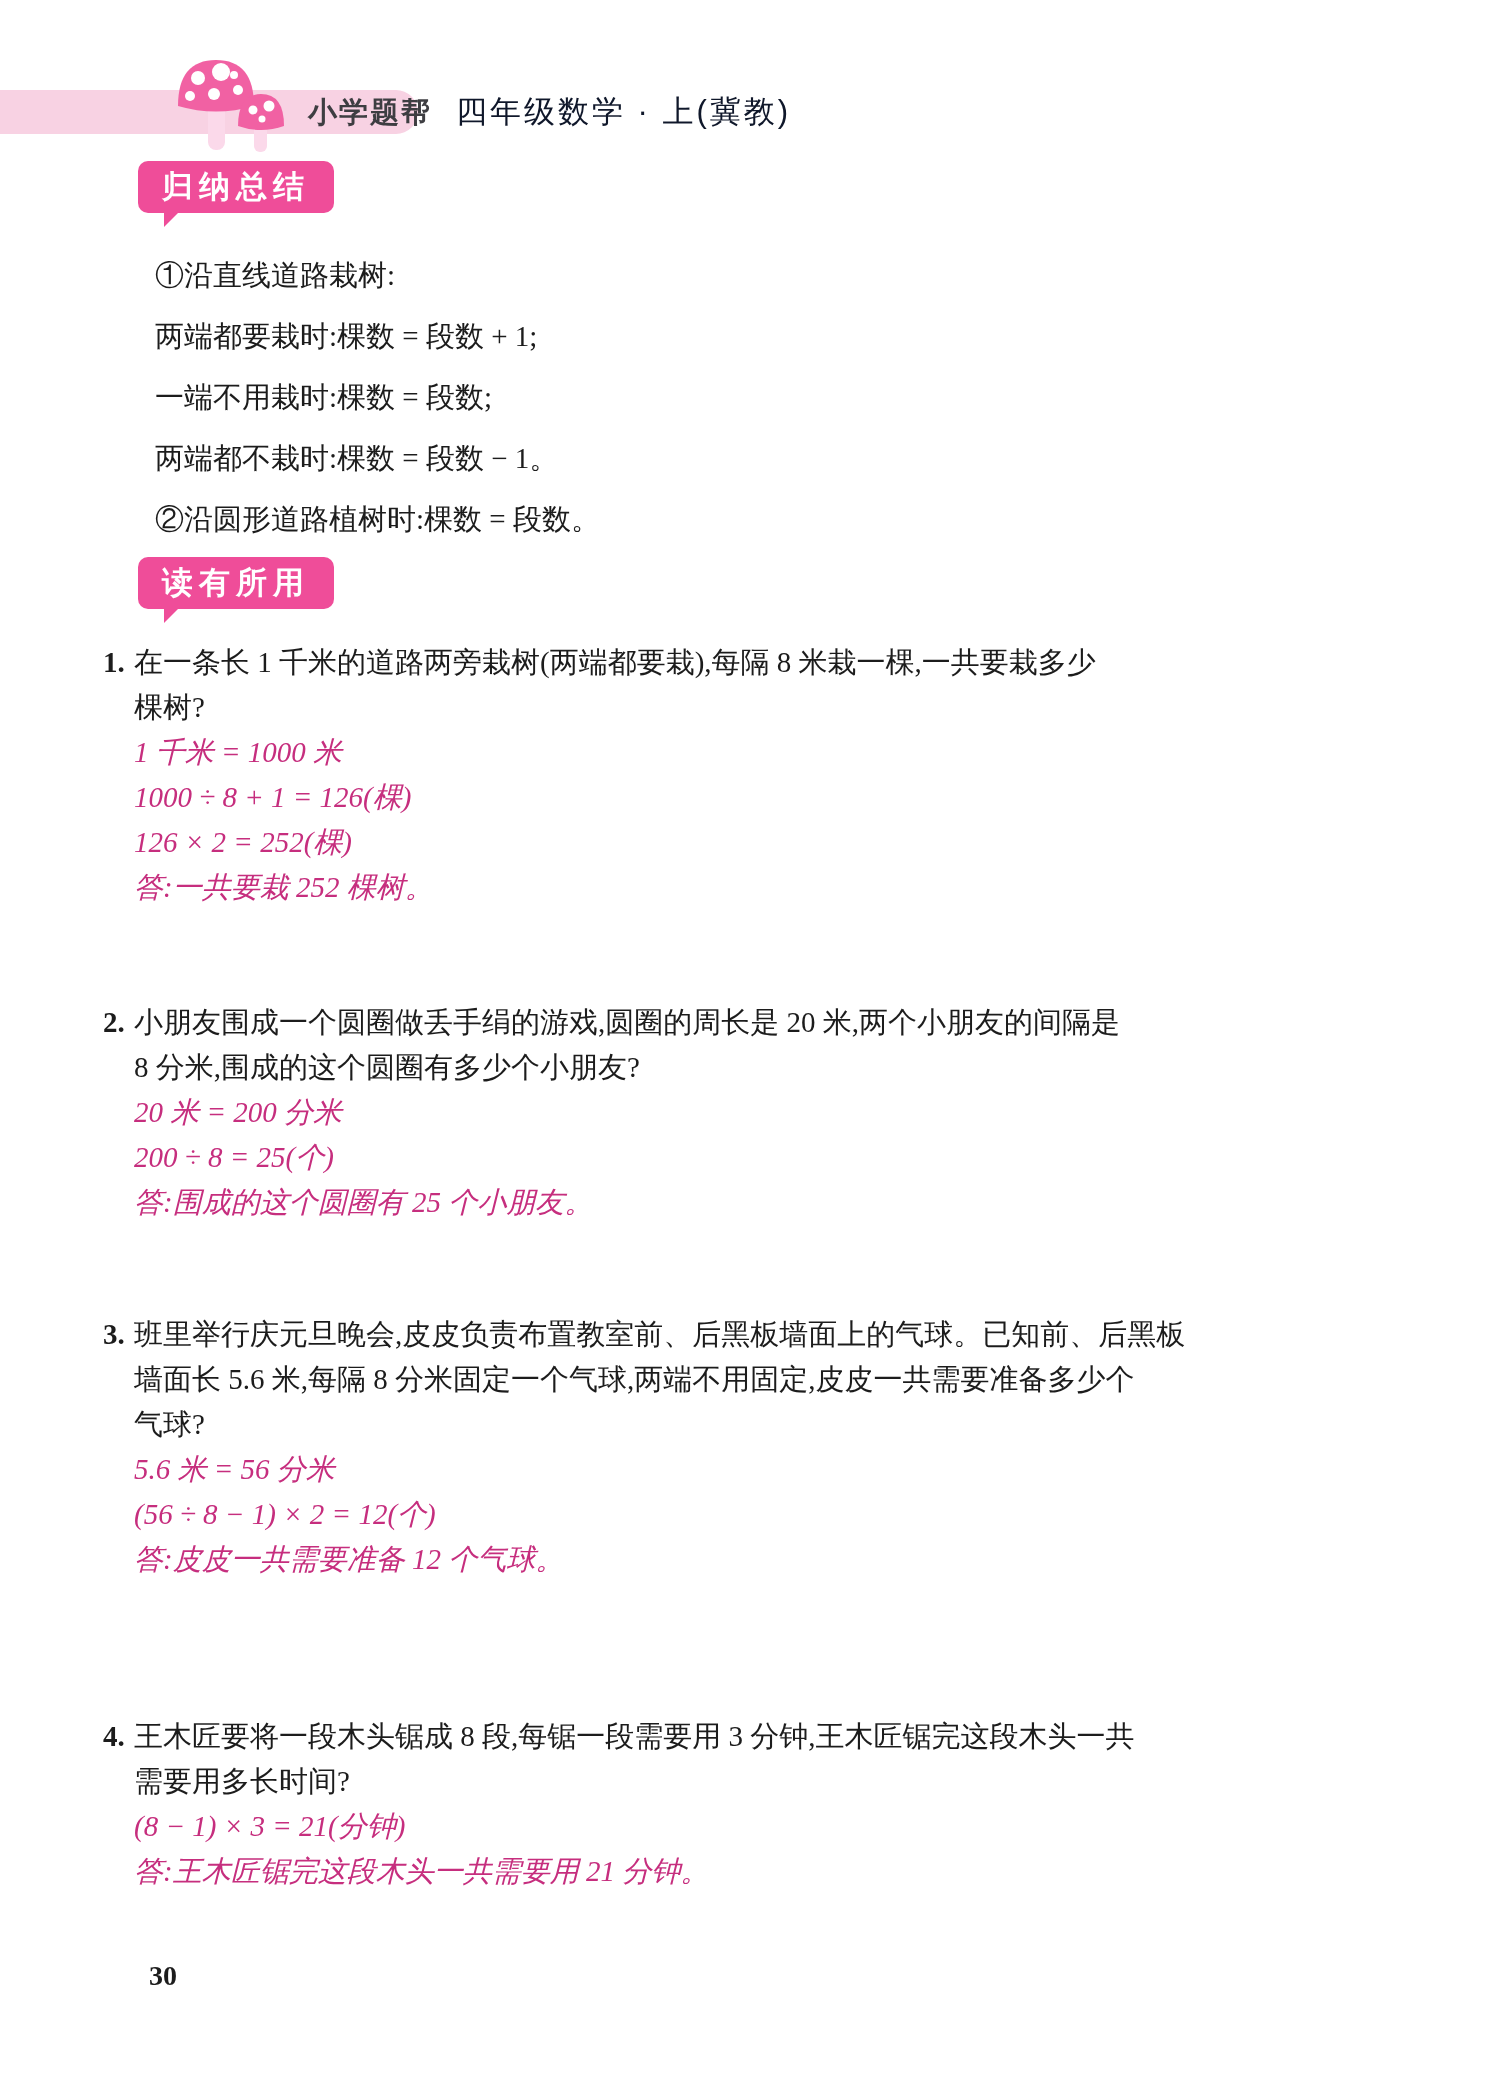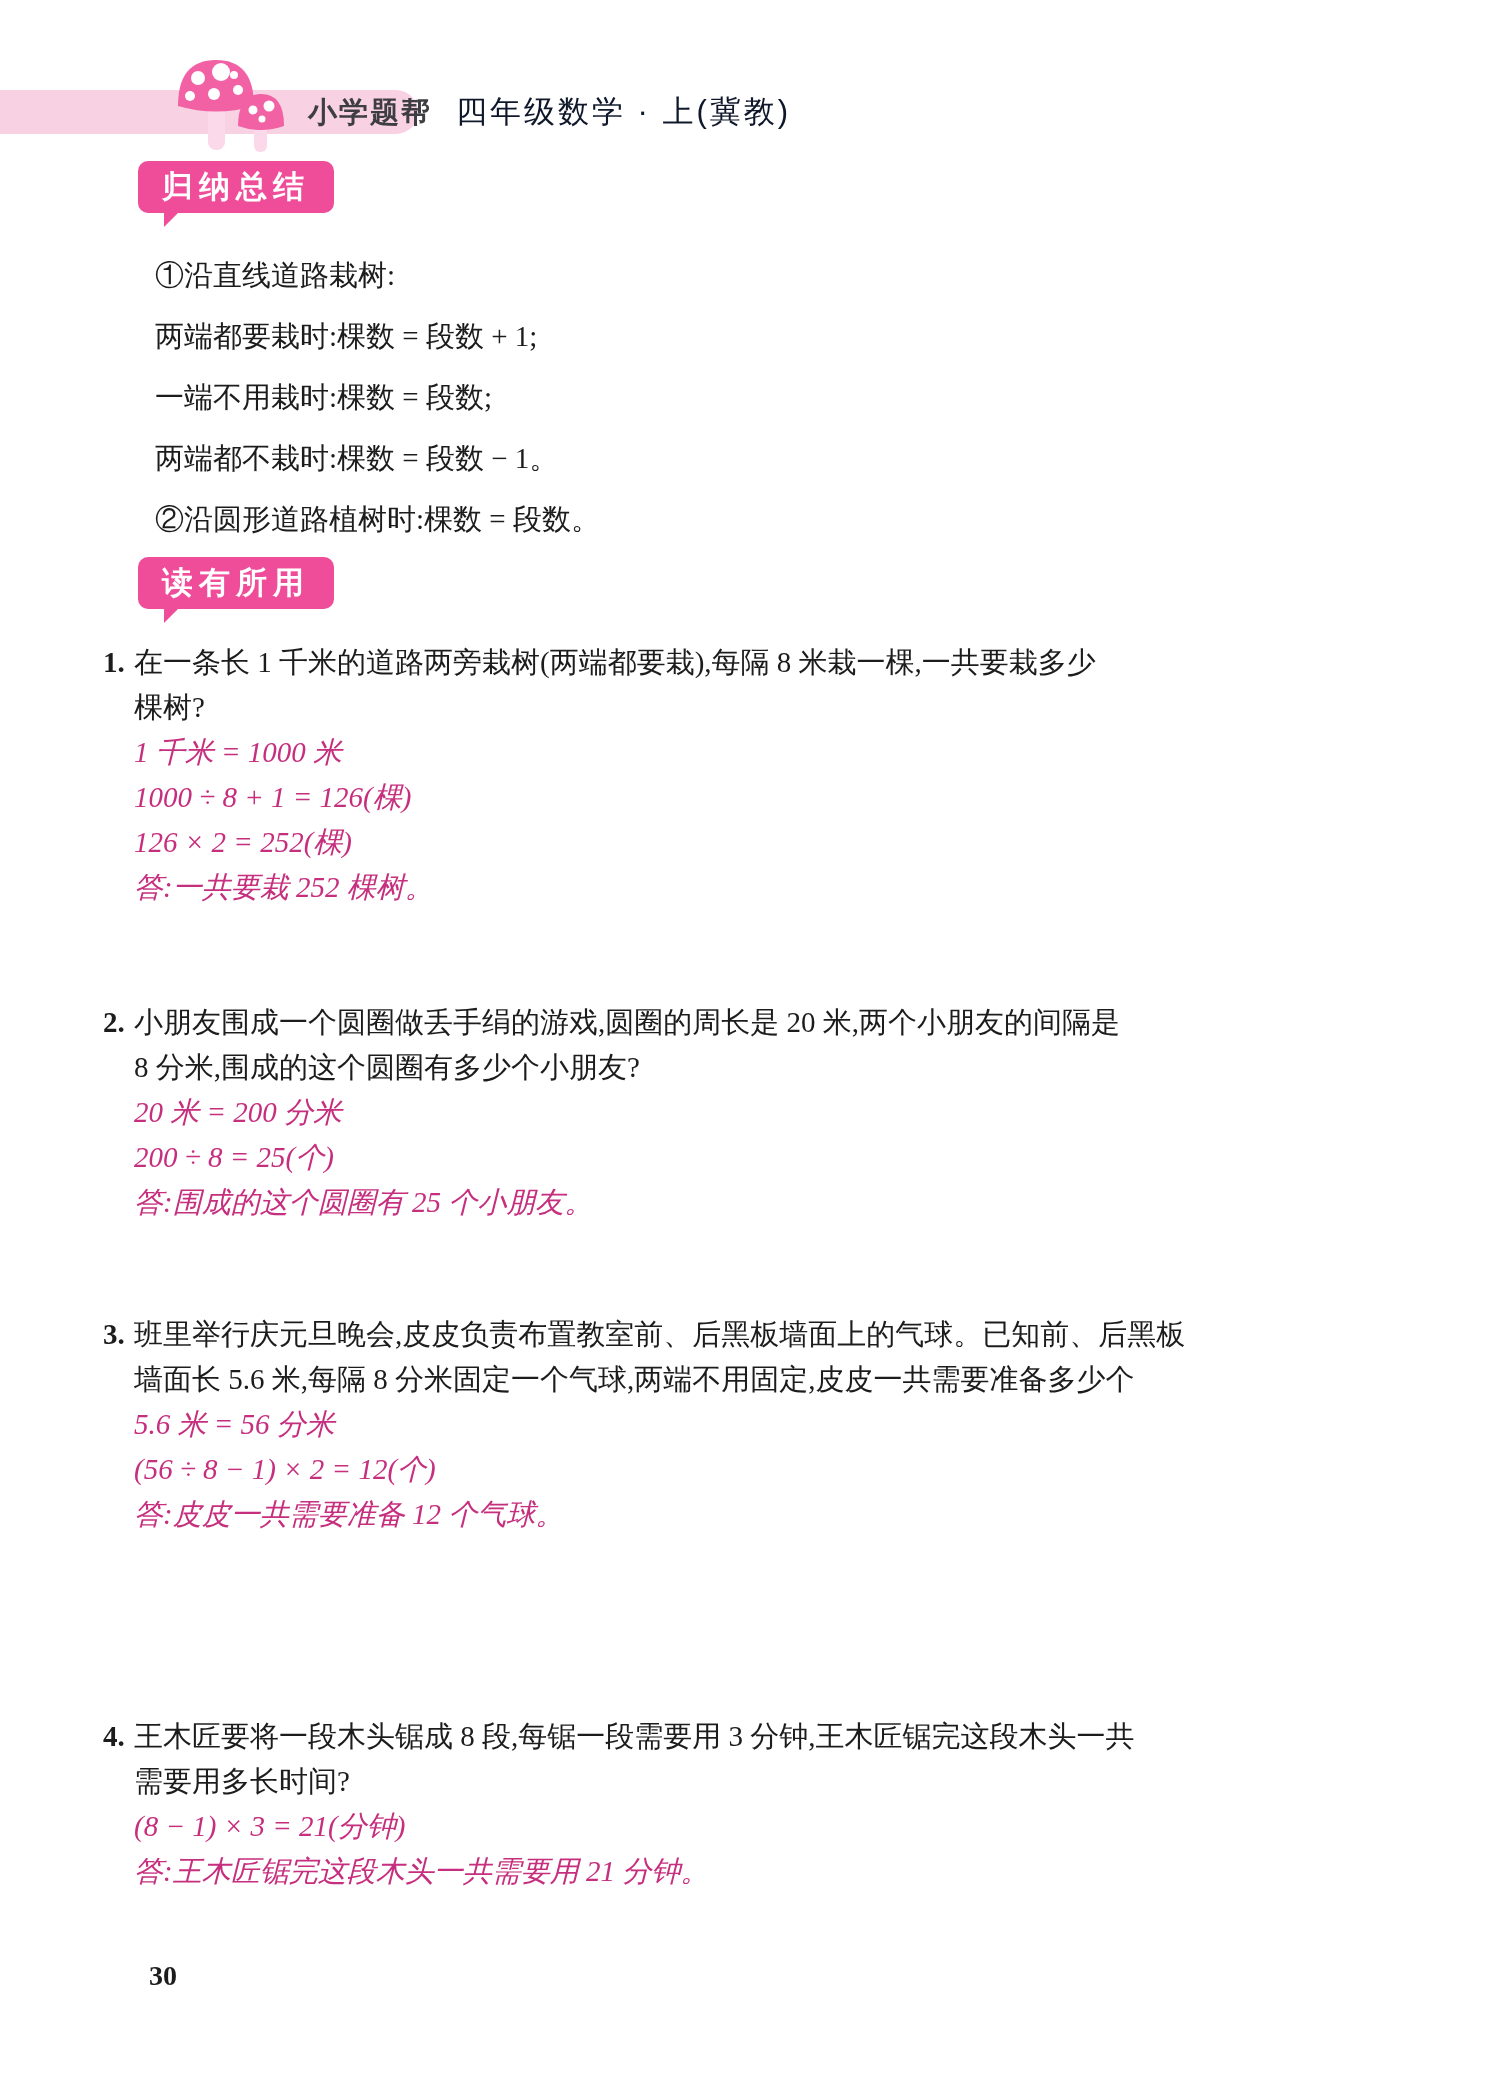--- a/index.html
+++ b/index.html
@@ -173,20 +173,21 @@
     <div class="pline">8 分米,围成的这个圆圈有多少个小朋友?</div>
     <div class="pline answer">20 米 = 200 分米</div>
     <div class="pline answer">200 ÷ 8 = 25(个)</div>
     <div class="pline answer">答:围成的这个圆圈有 25 个小朋友。</div>
   </div>
 
   <div class="problem p3">
     <span class="pnum">3.</span>
     <div class="pline">班里举行庆元旦晚会,皮皮负责布置教室前、后黑板墙面上的气球。已知前、后黑板</div>
     <div class="pline">墙面长 5.6 米,每隔 8 分米固定一个气球,两端不用固定,皮皮一共需要准备多少个</div>
+    <div class="pline">气球?</div>
     <div class="pline answer">5.6 米 = 56 分米</div>
     <div class="pline answer">(56 ÷ 8 − 1) × 2 = 12(个)</div>
     <div class="pline answer">答:皮皮一共需要准备 12 个气球。</div>
   </div>
 
   <div class="problem p4">
     <span class="pnum">4.</span>
     <div class="pline">王木匠要将一段木头锯成 8 段,每锯一段需要用 3 分钟,王木匠锯完这段木头一共</div>
     <div class="pline">需要用多长时间?</div>
     <div class="pline answer">(8 − 1) × 3 = 21(分钟)</div>

